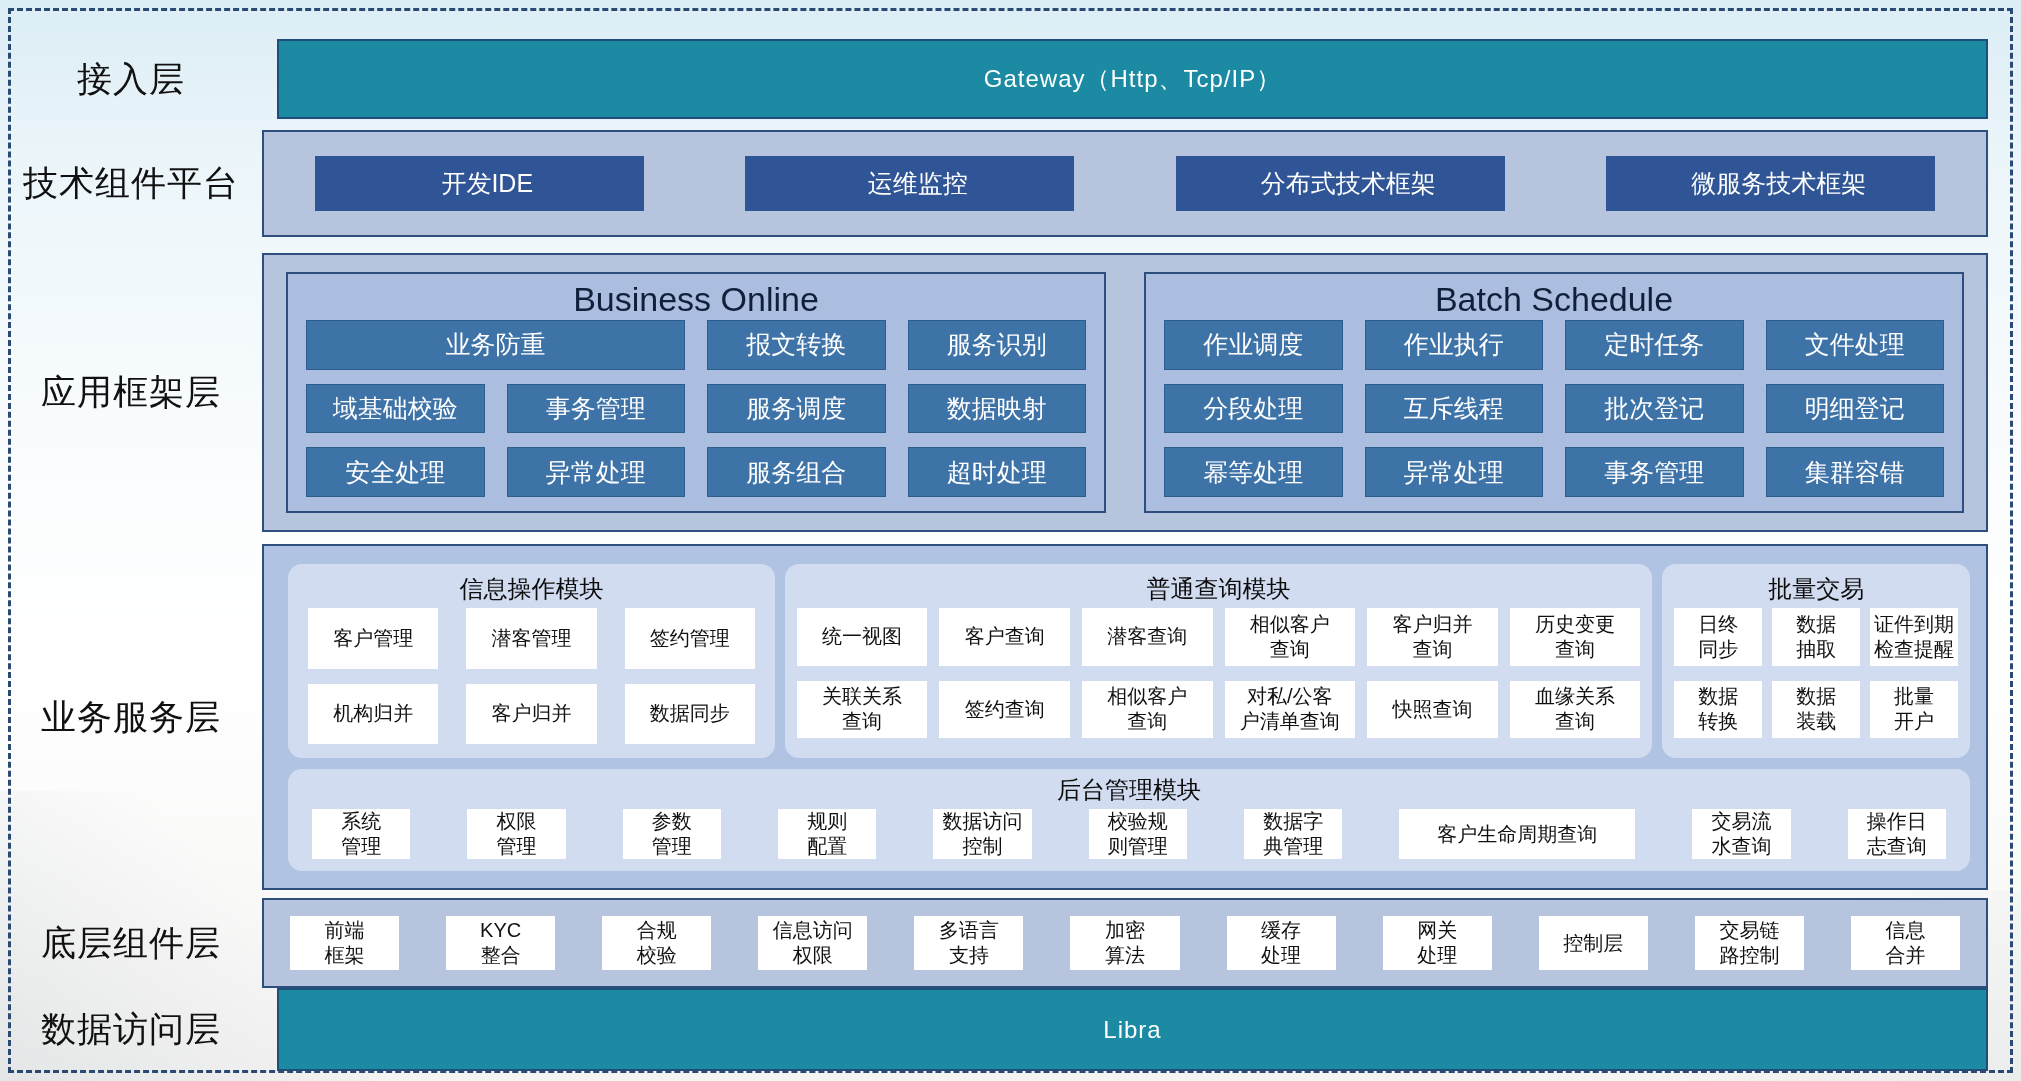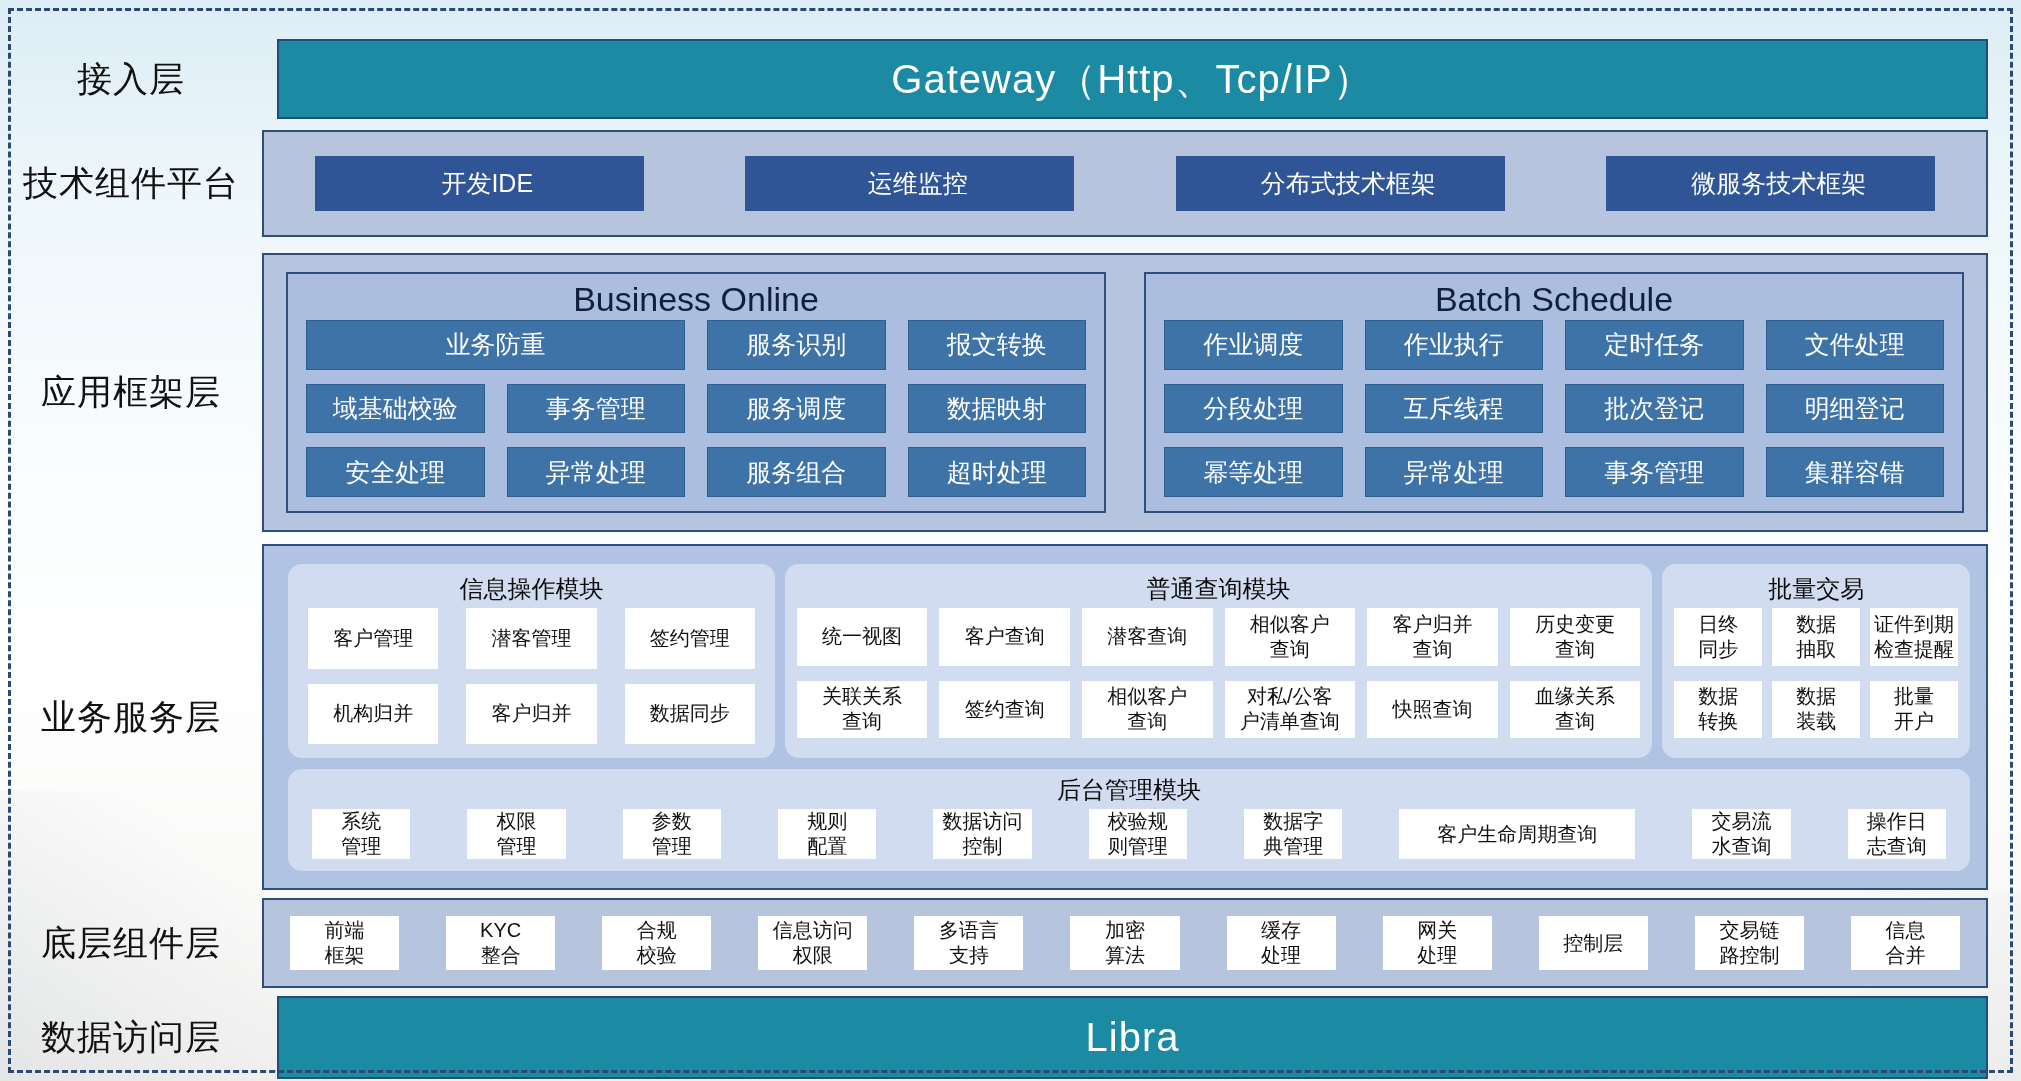--- a/index.html
+++ b/index.html
@@ -14,24 +14,24 @@
   .frame{position:absolute;inset:8px;border:3px dashed #2a4a73;pointer-events:none;z-index:5;}
   .content{position:absolute;inset:0;padding-top:39px;box-sizing:border-box;}
   .row{display:flex;}
   .row-label{width:262px;flex:0 0 262px;display:flex;align-items:center;justify-content:center;
     font-size:35px;color:#111;letter-spacing:1px;}
   .row-body{flex:1;margin-right:33px;display:flex;}
   .r-access{height:80px;margin-bottom:11px;}
   .r-tech{height:107px;margin-bottom:16px;}
   .r-framework{height:279px;margin-bottom:12px;}
   .r-service{height:346px;margin-bottom:8px;}
-  .r-base{height:90px;margin-bottom:8px;}
+  .r-base{height:90px;margin-bottom:0;}
   .r-data{height:83px;}
   .bar{flex:1;background:#1b8aa2;border:2px solid #1f4e79;display:flex;align-items:center;justify-content:center;
-    color:#fff;font-size:40px;letter-spacing:1px;margin-left:15px;}
+    color:#fff;font-size:24px;letter-spacing:1px;margin-left:15px;}
   .panel{flex:1;background:#b6c4de;border:2px solid #2e4e7e;box-sizing:border-box;}
   .tech-panel{display:flex;justify-content:space-around;align-items:center;}
   .navy-btn{width:313px;height:55px;background:#2f5597;color:#fff;font-size:25px;
     display:flex;align-items:center;justify-content:center;padding-left:16px;}
   .fw-panel{display:flex;gap:38px;padding:17px 22px;}
   .fw-sub{flex:1;background:#abbedf;border:2px solid #2e4e7e;display:flex;flex-direction:column;
     padding:4px 18px 14px;box-sizing:border-box;}
   .fw-title{height:42px;display:flex;align-items:center;justify-content:center;
     font-size:34px;color:#10203a;}
   .fw-grid{flex:1;display:grid;grid-template-columns:repeat(4,1fr);grid-auto-rows:1fr;gap:14px 22px;}
@@ -89,22 +89,22 @@
     </div>
 
     <div class="row r-framework">
       <div class="row-label">应用框架层</div>
       <div class="row-body">
         <div class="panel fw-panel">
           <div class="fw-sub">
             <div class="fw-title">Business Online</div>
             <div class="fw-grid">
               <div class="steel-btn span2">业务防重</div>
+              <div class="steel-btn">报文转换</div>
               <div class="steel-btn">服务识别</div>
-              <div class="steel-btn">报文转换</div>
               <div class="steel-btn">域基础校验</div>
               <div class="steel-btn">事务管理</div>
               <div class="steel-btn">服务调度</div>
               <div class="steel-btn">数据映射</div>
               <div class="steel-btn">安全处理</div>
               <div class="steel-btn">异常处理</div>
               <div class="steel-btn">服务组合</div>
               <div class="steel-btn">超时处理</div>
             </div>
           </div>

